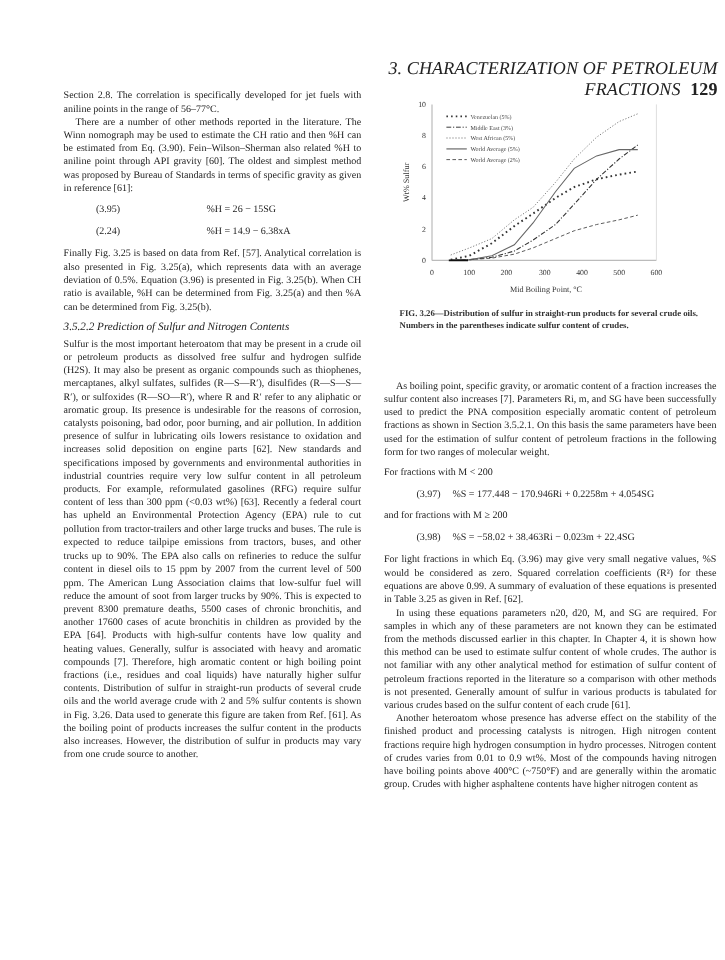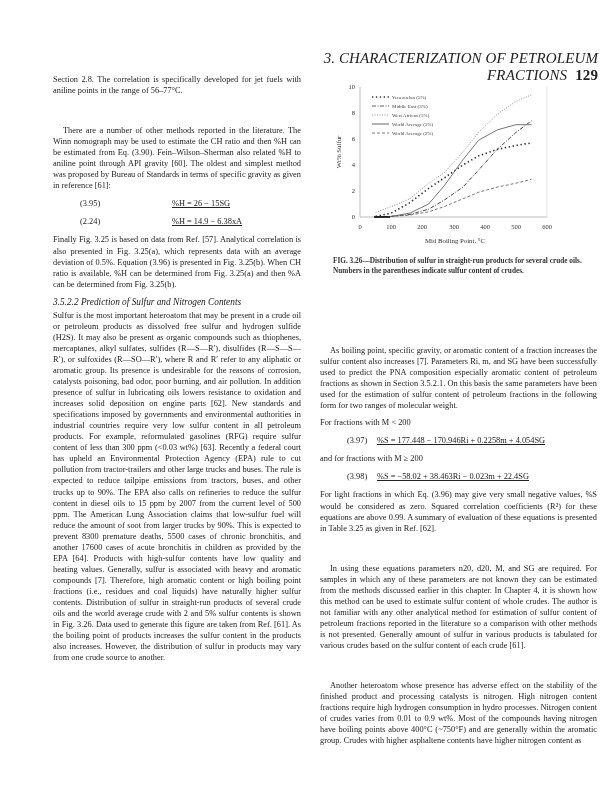--- a/index.html
+++ b/index.html
@@ -5,24 +5,24 @@
   html, body { margin:0; padding:0; background:#fff; }
   body { width:604px; height:800px; position:relative; overflow:hidden;
          font-family:"DejaVu Serif","Liberation Serif",serif; color:#222; }
   .running-head { position:absolute; top:50px; left:300px; width:298px; text-align:right;
          font-family:"Liberation Serif",serif; font-style:italic; font-size:15px; letter-spacing:0.1px; }
   .running-head .pg { font-style:normal; font-weight:bold; margin-left:8px; }
   .col { position:absolute; font-family:"Liberation Serif",serif; font-size:8.35px; line-height:11.05px; text-align:justify; }
   .col-left { left:53px; top:74px; width:248px; }
   .col-right { left:320px; top:316px; width:277px; }
   .col p { margin:0; }
-  .col p.ind { text-indent:10px;margin-top:29px; }
+  .col p.ind { text-indent:10px; }
   .eq { display:flex; margin:7px 0 7px 0; }
   .eq .num { width:56px;padding-left:27px; }
-  .eq .body { flex:1;text-decoration:underline; }
+  .eq .body { flex:1; }
   .eq.center .body { padding-left:36px; }
   .subhead { font-style:italic; font-size:9.3px; margin:7px 0 2px 0; }
   .gap { height:6px; }
   .caption { position:absolute; left:333px; top:256px; width:256px;
          font-family:Liberation Serif, serif; font-weight:bold; font-size:7.3px; line-height:9.6px; color:#333; }
   .chart { position:absolute; left:300px; top:78px; width:304px; height:170px; }
   svg text { font-family:"Liberation Serif",serif; }
 </style>
 </head>
 <body>

